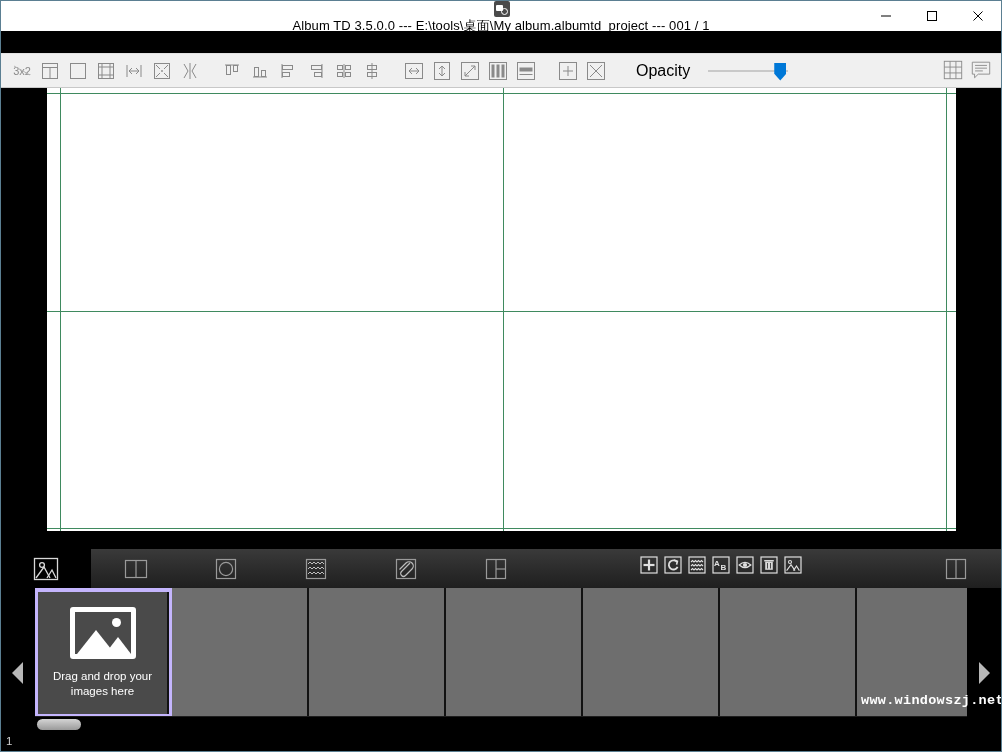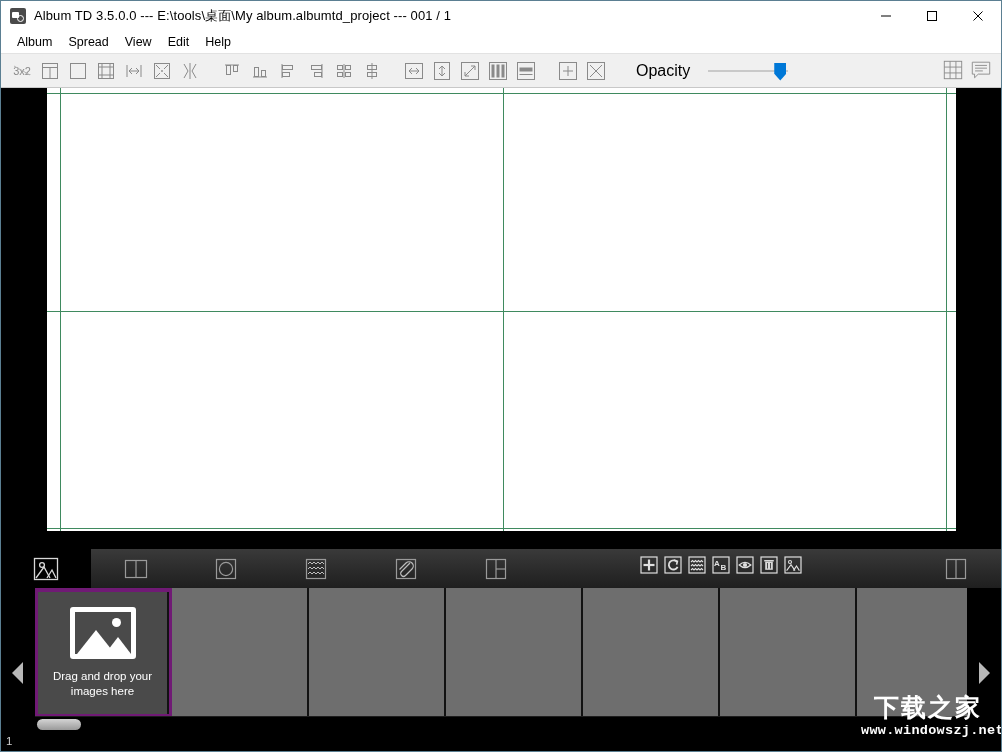--- a/index.html
+++ b/index.html
@@ -16,21 +16,21 @@
     background: #000;
     border: 1px solid #5b7f92;
     overflow: hidden;
   }
 
   
   .titlebar {
     position: absolute; left: 0; top: 0;
     width: 1000px; height: 30px;
     background: #ffffff;
-    display: flex; align-items: center;
+    display: flex; align-items: center; flex-direction: column;
   }
   .title-icon {
     width: 16px; height: 16px;
     margin-left: 9px; margin-right: 8px;
     position: relative;
     background: #4a4a4a;
     border-radius: 2px;
     flex: 0 0 auto;
   }
   .title-icon::before {
@@ -189,21 +189,21 @@
     width: 34px; height: 170px;
     display: flex; align-items: center; justify-content: center;
     background: #000;
     flex: 0 0 auto;
   }
   .strip-inner {
     position: relative;
     width: 932px; height: 130px;
     margin-top: 0px;
     display: flex;
-    background: #701a75;
+    background: #c4b5fd;
     overflow: hidden;
     flex: 0 0 auto;
   }
   .thumb-cell {
     width: 137px; height: 130px;
     background: #6e6e6e;
     border-right: 2px solid #121212;
     flex: 0 0 auto;
   }
   .dropzone {
@@ -309,27 +309,20 @@
       </div>
       <div class="win-btn">
         <svg width="12" height="12" viewBox="0 0 12 12">
             <line x1="1.5" y1="1.5" x2="10.5" y2="10.5" stroke="#000" stroke-width="1"></line>
             <line x1="10.5" y1="1.5" x2="1.5" y2="10.5" stroke="#000" stroke-width="1"></line>
           </svg>
       </div>
     </div>
   </div>
 
-  <div class="menubar">
-    <div class="menu-item">Album</div>
-    <div class="menu-item">Spread</div>
-    <div class="menu-item">View</div>
-    <div class="menu-item">Edit</div>
-    <div class="menu-item">Help</div>
-  </div>
 
   <div class="toolbar">
     <div class="tb-gap-sm"></div>
 
     <div class="tb-icon">
       <svg width="22" height="18" viewBox="0 0 22 18">
         <text x="11" y="13" font-size="11" fill="#8a8a8a" text-anchor="middle" font-family="Liberation Sans">3x2</text>
         <line x1="3" y1="4" x2="19" y2="13" stroke="#b5b5b5" stroke-width="1"></line>
       </svg>
     </div>
@@ -676,17 +669,16 @@
 
     <div class="hscroll">
       <div class="hscroll-thumb"></div>
     </div>
 
     <div class="statusbar">
       <span>1</span>
     </div>
 
     <div class="watermark">
-      <div class="wm-cn">下载之家</div>
       <div class="wm-url">www.windowszj.net</div>
     </div>
   </div>
 </div>
 
 </body></html>

